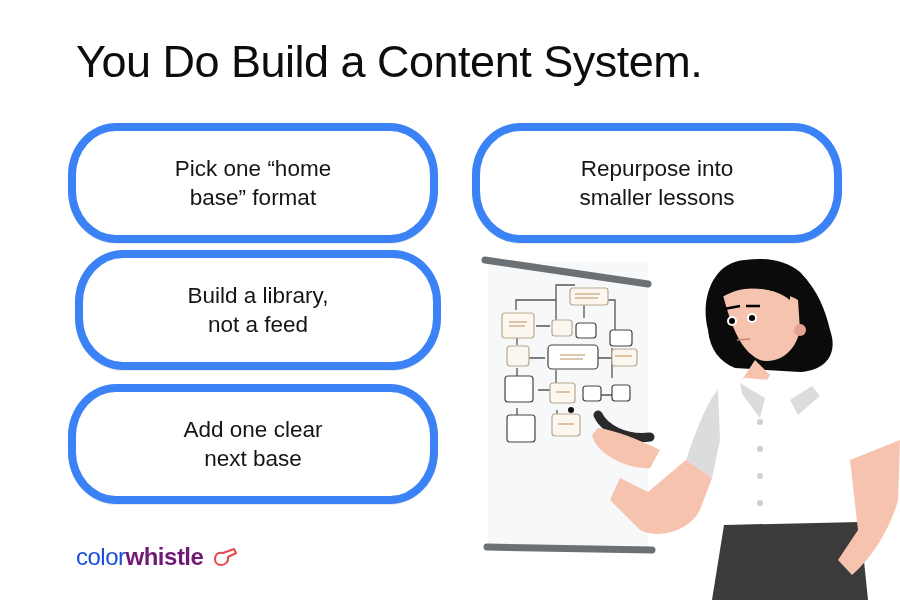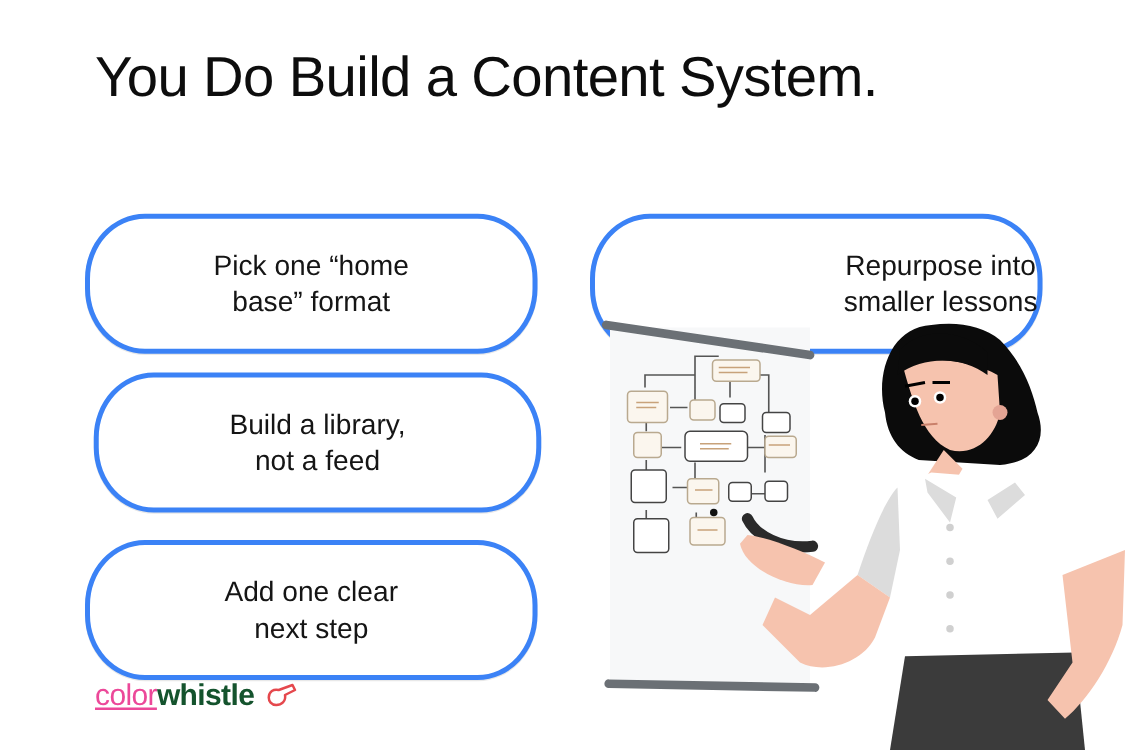--- a/index.html
+++ b/index.html
@@ -1,31 +1,31 @@
 <!DOCTYPE html>
 <html><head>
 <meta charset="utf-8">
 <style>
   html, body { margin:0; padding:0; }
   body { width:900px; height:600px; background:#ffffff; position:relative; overflow:hidden;
          font-family:"Liberation Sans", sans-serif; color:#111; }
   .title { position:absolute; left:76px; top:34px; font-size:45px; font-weight:400;
            letter-spacing:-0.5px; color:#0d0d0d; margin:0; line-height:56px; }
-  .pill { position:absolute; border:4px solid #3b82f6; border-radius:48px/52px;
+  .pill { position:absolute; border:8px solid #3b82f6; border-radius:48px/52px;
           background:#fff; display:flex; align-items:center; justify-content:center;
           text-align:center; font-size:22.5px; line-height:29px; color:#151515;
-          box-shadow: 0 1px 0 #e8e8e8; margin-top: 48px; }
+          box-shadow: 0 1px 0 #e8e8e8; }
   .pill span { white-space:pre-line; }
   #p1 { left:68px; top:123px; width:354px; height:104px; }
-  #p2 { left:472px; top:123px; width:354px; height:104px;justify-content:flex-end; }
+  #p2 { left:472px; top:123px; width:354px; height:104px; }
   #p3 { left:75px; top:250px; width:350px; height:104px; }
   #p4 { left:68px; top:384px; width:354px; height:104px; }
   .logo { position:absolute; left:76px; top:543px; font-size:24px; color:#333; letter-spacing:-0.5px; }
-  .logo .light { font-weight:400; color:#ec4899;text-decoration:underline; }
-  .logo .bold { font-weight:700; color:#14532d; }
+  .logo .light { font-weight:400; color:#1d4ed8; }
+  .logo .bold { font-weight:700; color:#701a75; }
   .illus { position:absolute; left:470px; top:240px; width:430px; height:360px; }
 </style>
 </head>
 <body>
 
 <h1 class="title">You Do Build a Content System.</h1>
 
 <div class="pill" id="p1">
   <span>Pick one “home
 base” format</span>
@@ -33,21 +33,21 @@
 <div class="pill" id="p2">
   <span>Repurpose into
 smaller lessons</span>
 </div>
 <div class="pill" id="p3">
   <span>Build a library,
 not a feed</span>
 </div>
 <div class="pill" id="p4">
   <span>Add one clear
-next step</span>
+next base</span>
 </div>
 
 <div class="logo">
   <span class="light">color</span><span class="bold">whistle</span>
   <svg width="26" height="20" viewBox="0 0 26 20" style="vertical-align:-2px;margin-left:2px">
     <path d="M3 12 C3 7 7 5 11 6 L22 2 L24 6 L16 10 C17 15 13 18 9 18 C5 18 3 15 3 12 Z" fill="none" stroke="#e5484d" stroke-width="2" stroke-linejoin="round"></path>
   </svg>
 </div>
 
 <svg class="illus" viewBox="470 240 430 360">

